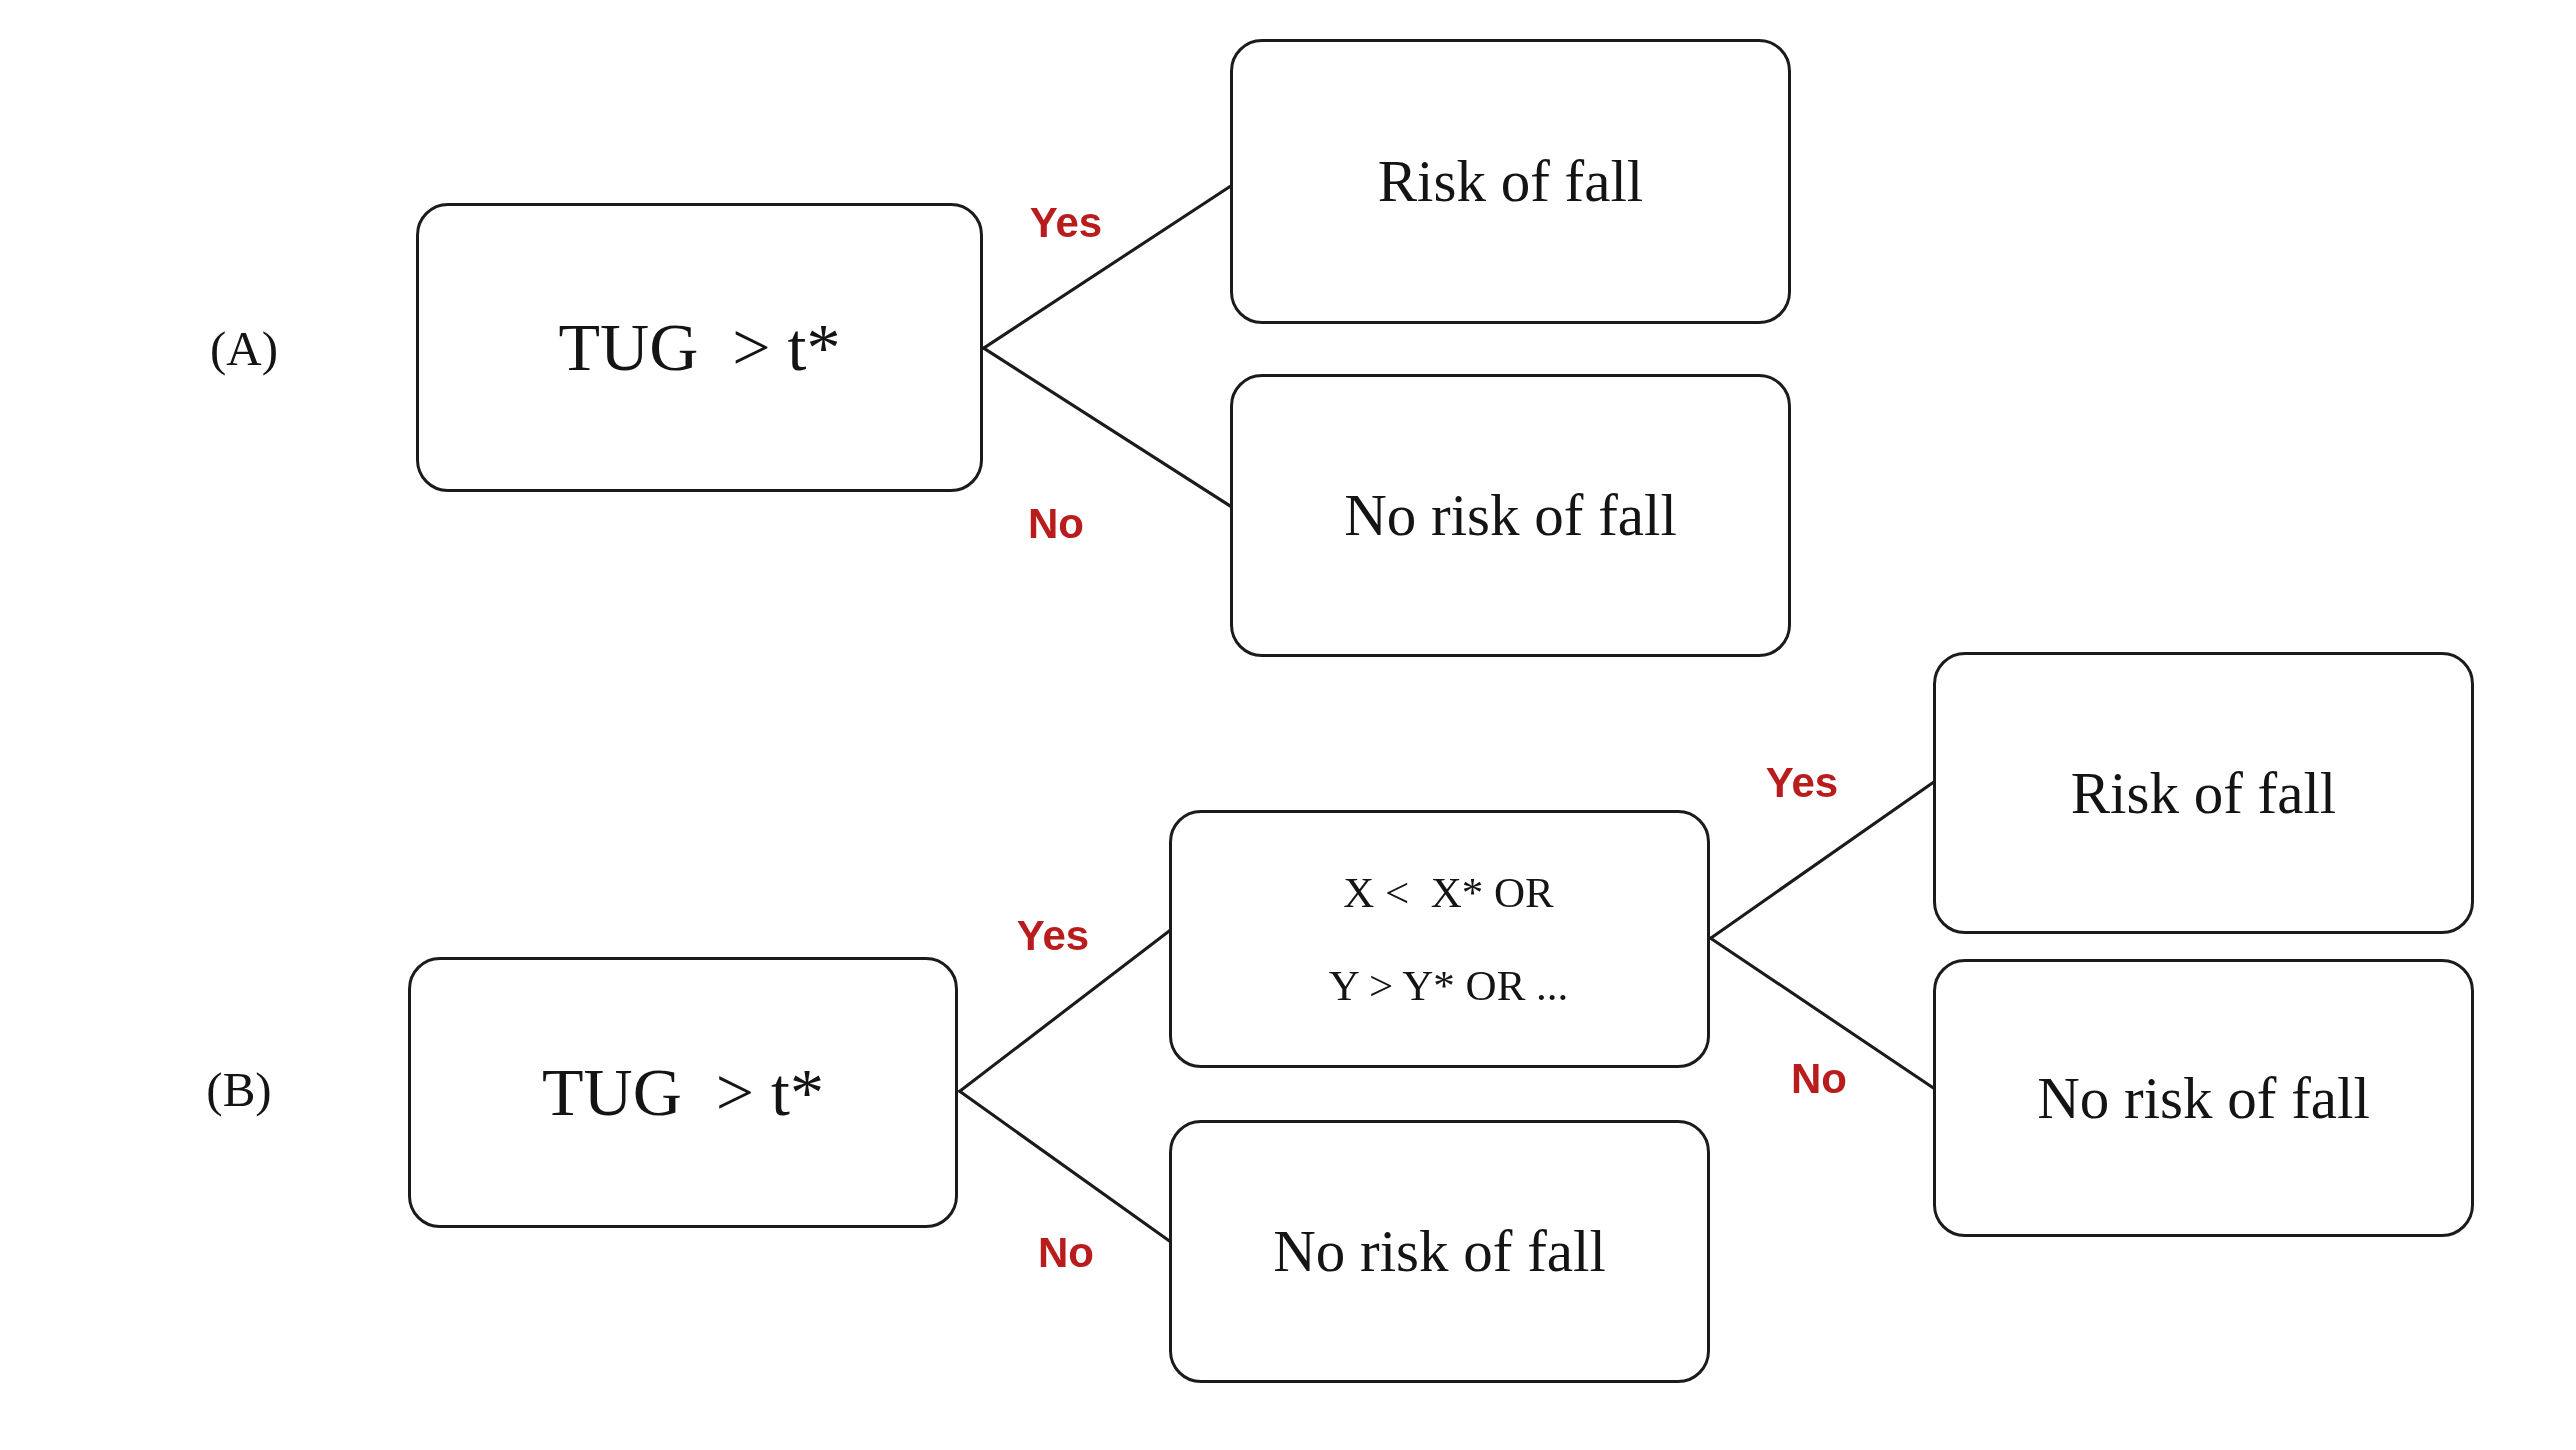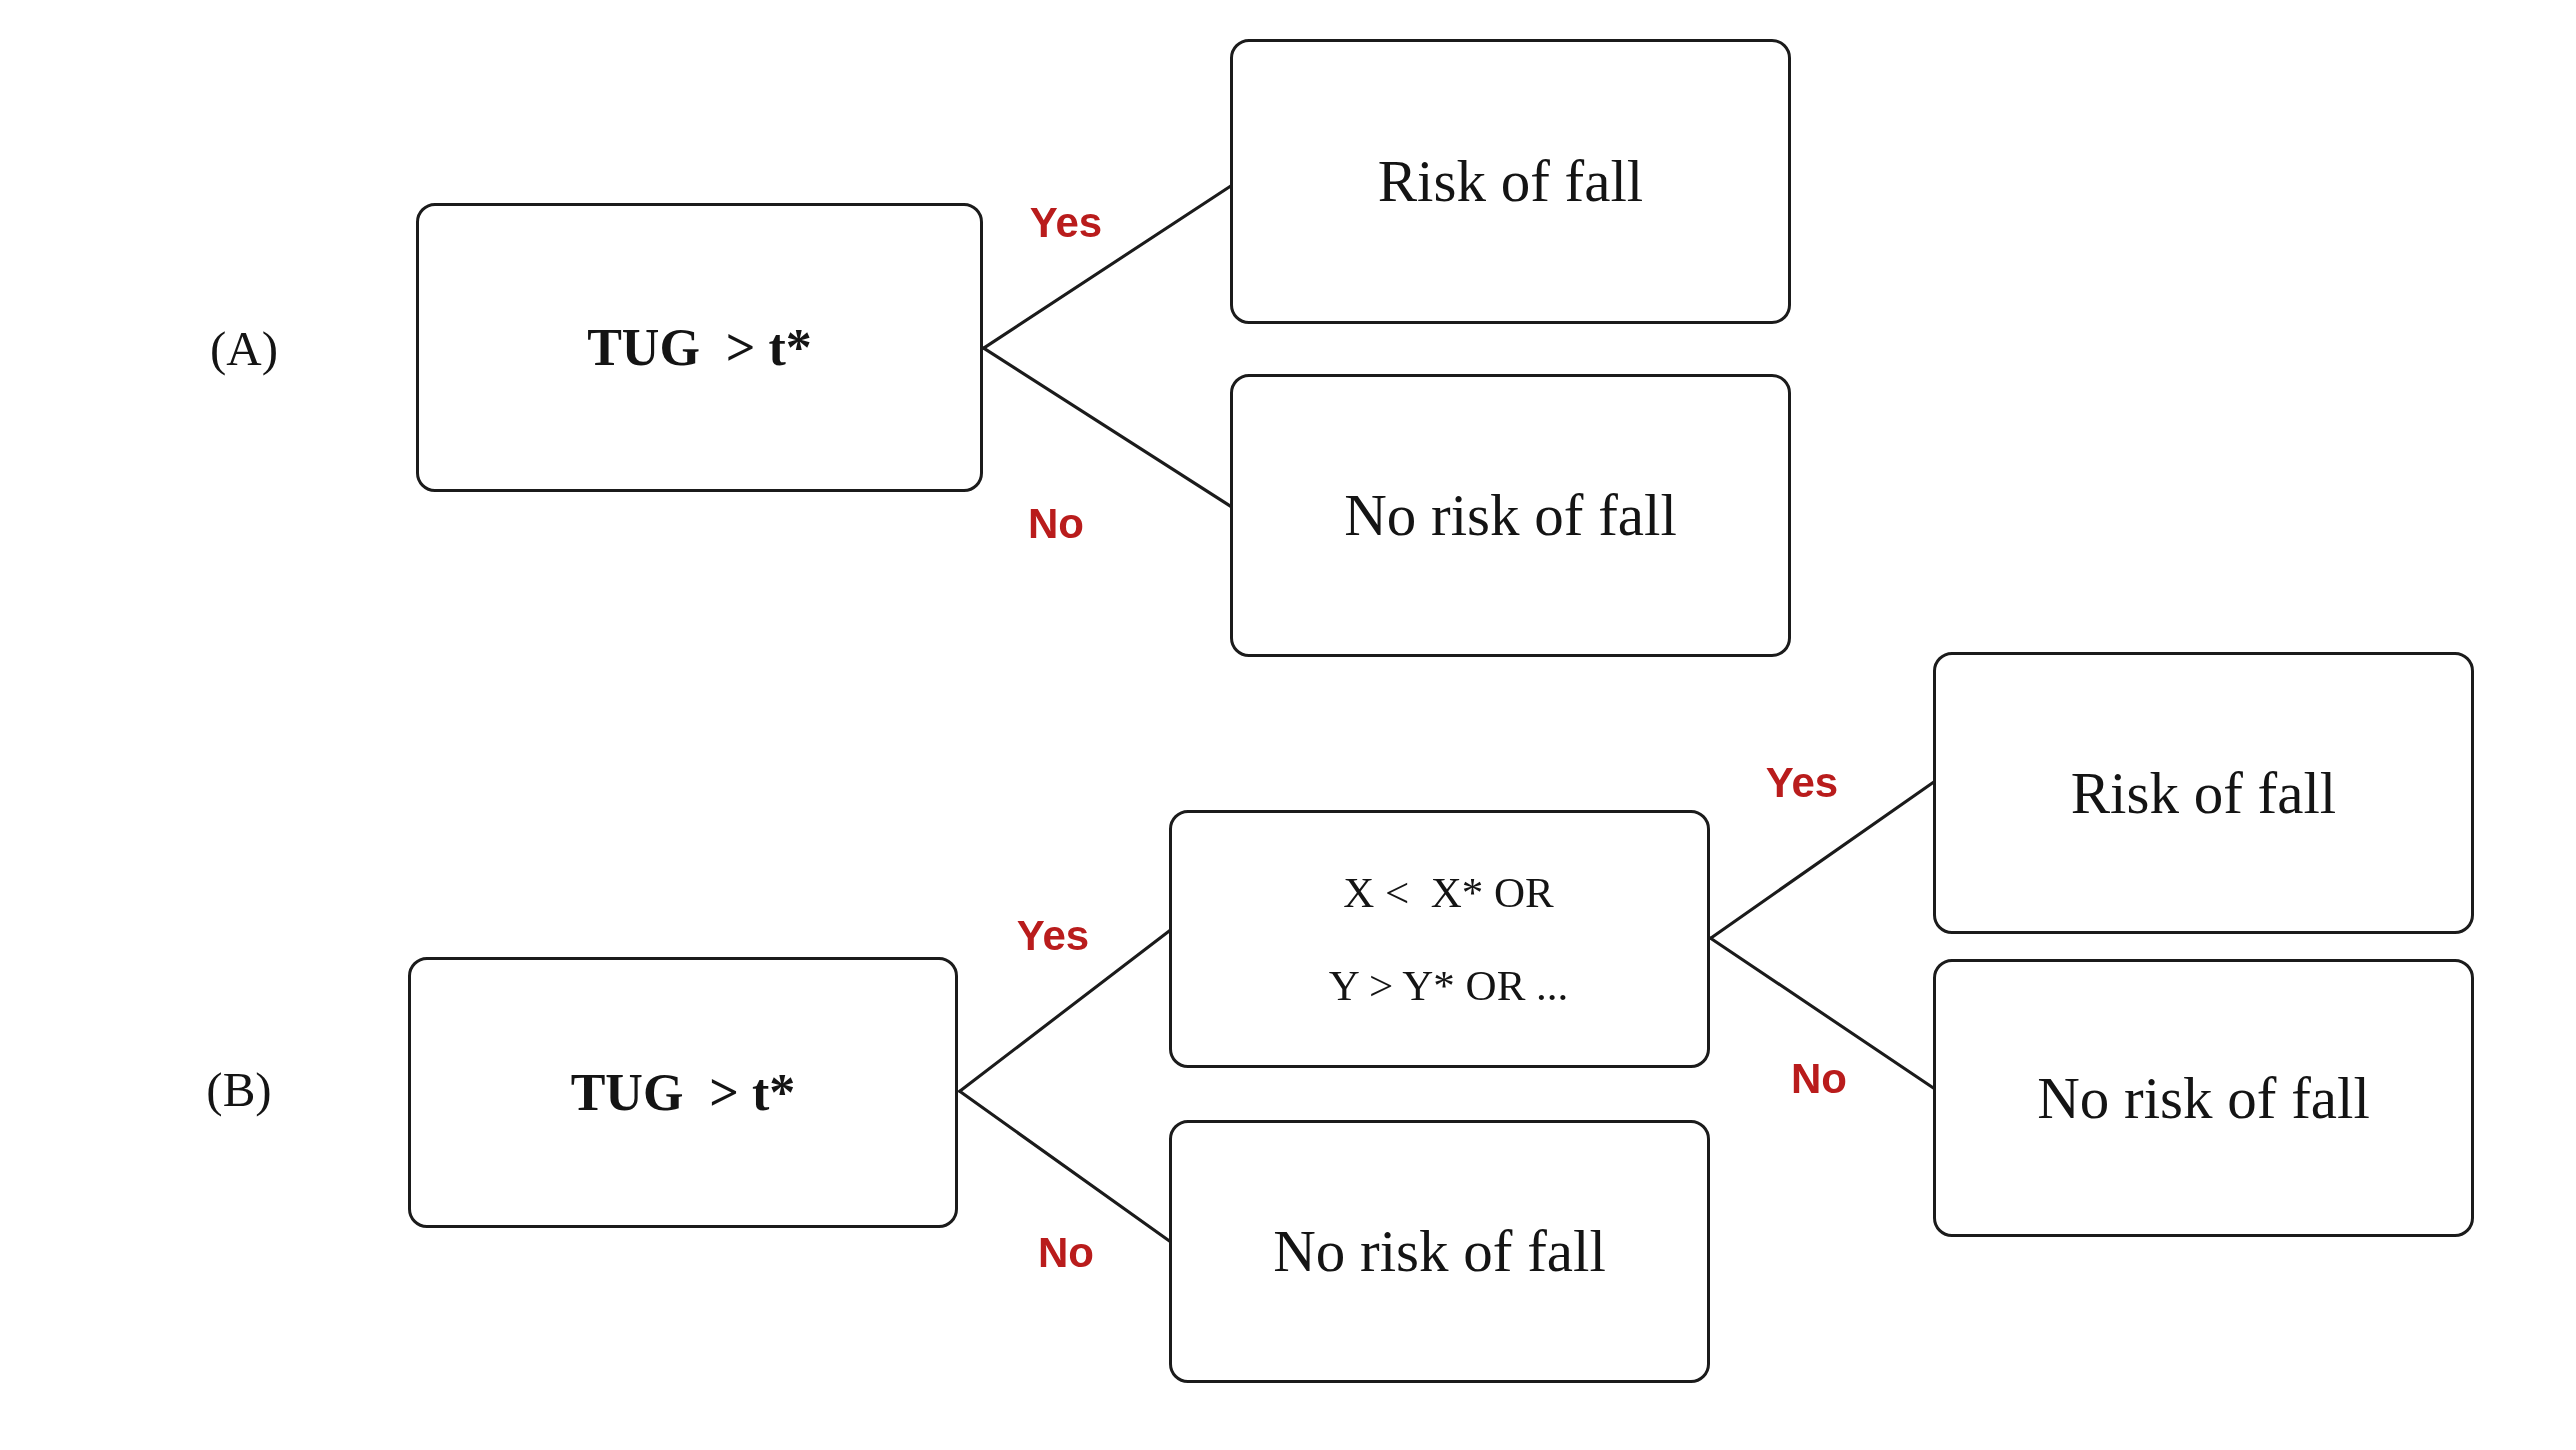--- a/index.html
+++ b/index.html
@@ -19,38 +19,37 @@
     position: absolute;
     left: 0;
     top: 0;
     width: 2576px;
     height: 1451px;
   }
   .node {
     position: absolute;
     box-sizing: border-box;
     border: 3.1px solid #1b1b1b;
-    border-radius: 19px;
+    border-radius: 32px;
     background: #ffffff;
     display: flex;
     flex-direction: column;
     align-items: center;
     justify-content: center;
     text-align: center;
   }
   .node-label {
     font-family: "Liberation Serif", serif;
     font-size: 59px;
     color: #141414;
     white-space: pre;
     line-height: 1.1;
   }
   .node-label.root-size {
-    font-size: 52px;
-    font-weight: bold;
+    font-size: 68px;
   }
   .node-label.small {
     font-size: 43px;
   }
   .decision-lines {
     display: flex;
     flex-direction: column;
     gap: 45px;
     align-items: center;
     margin-left: 18px;

